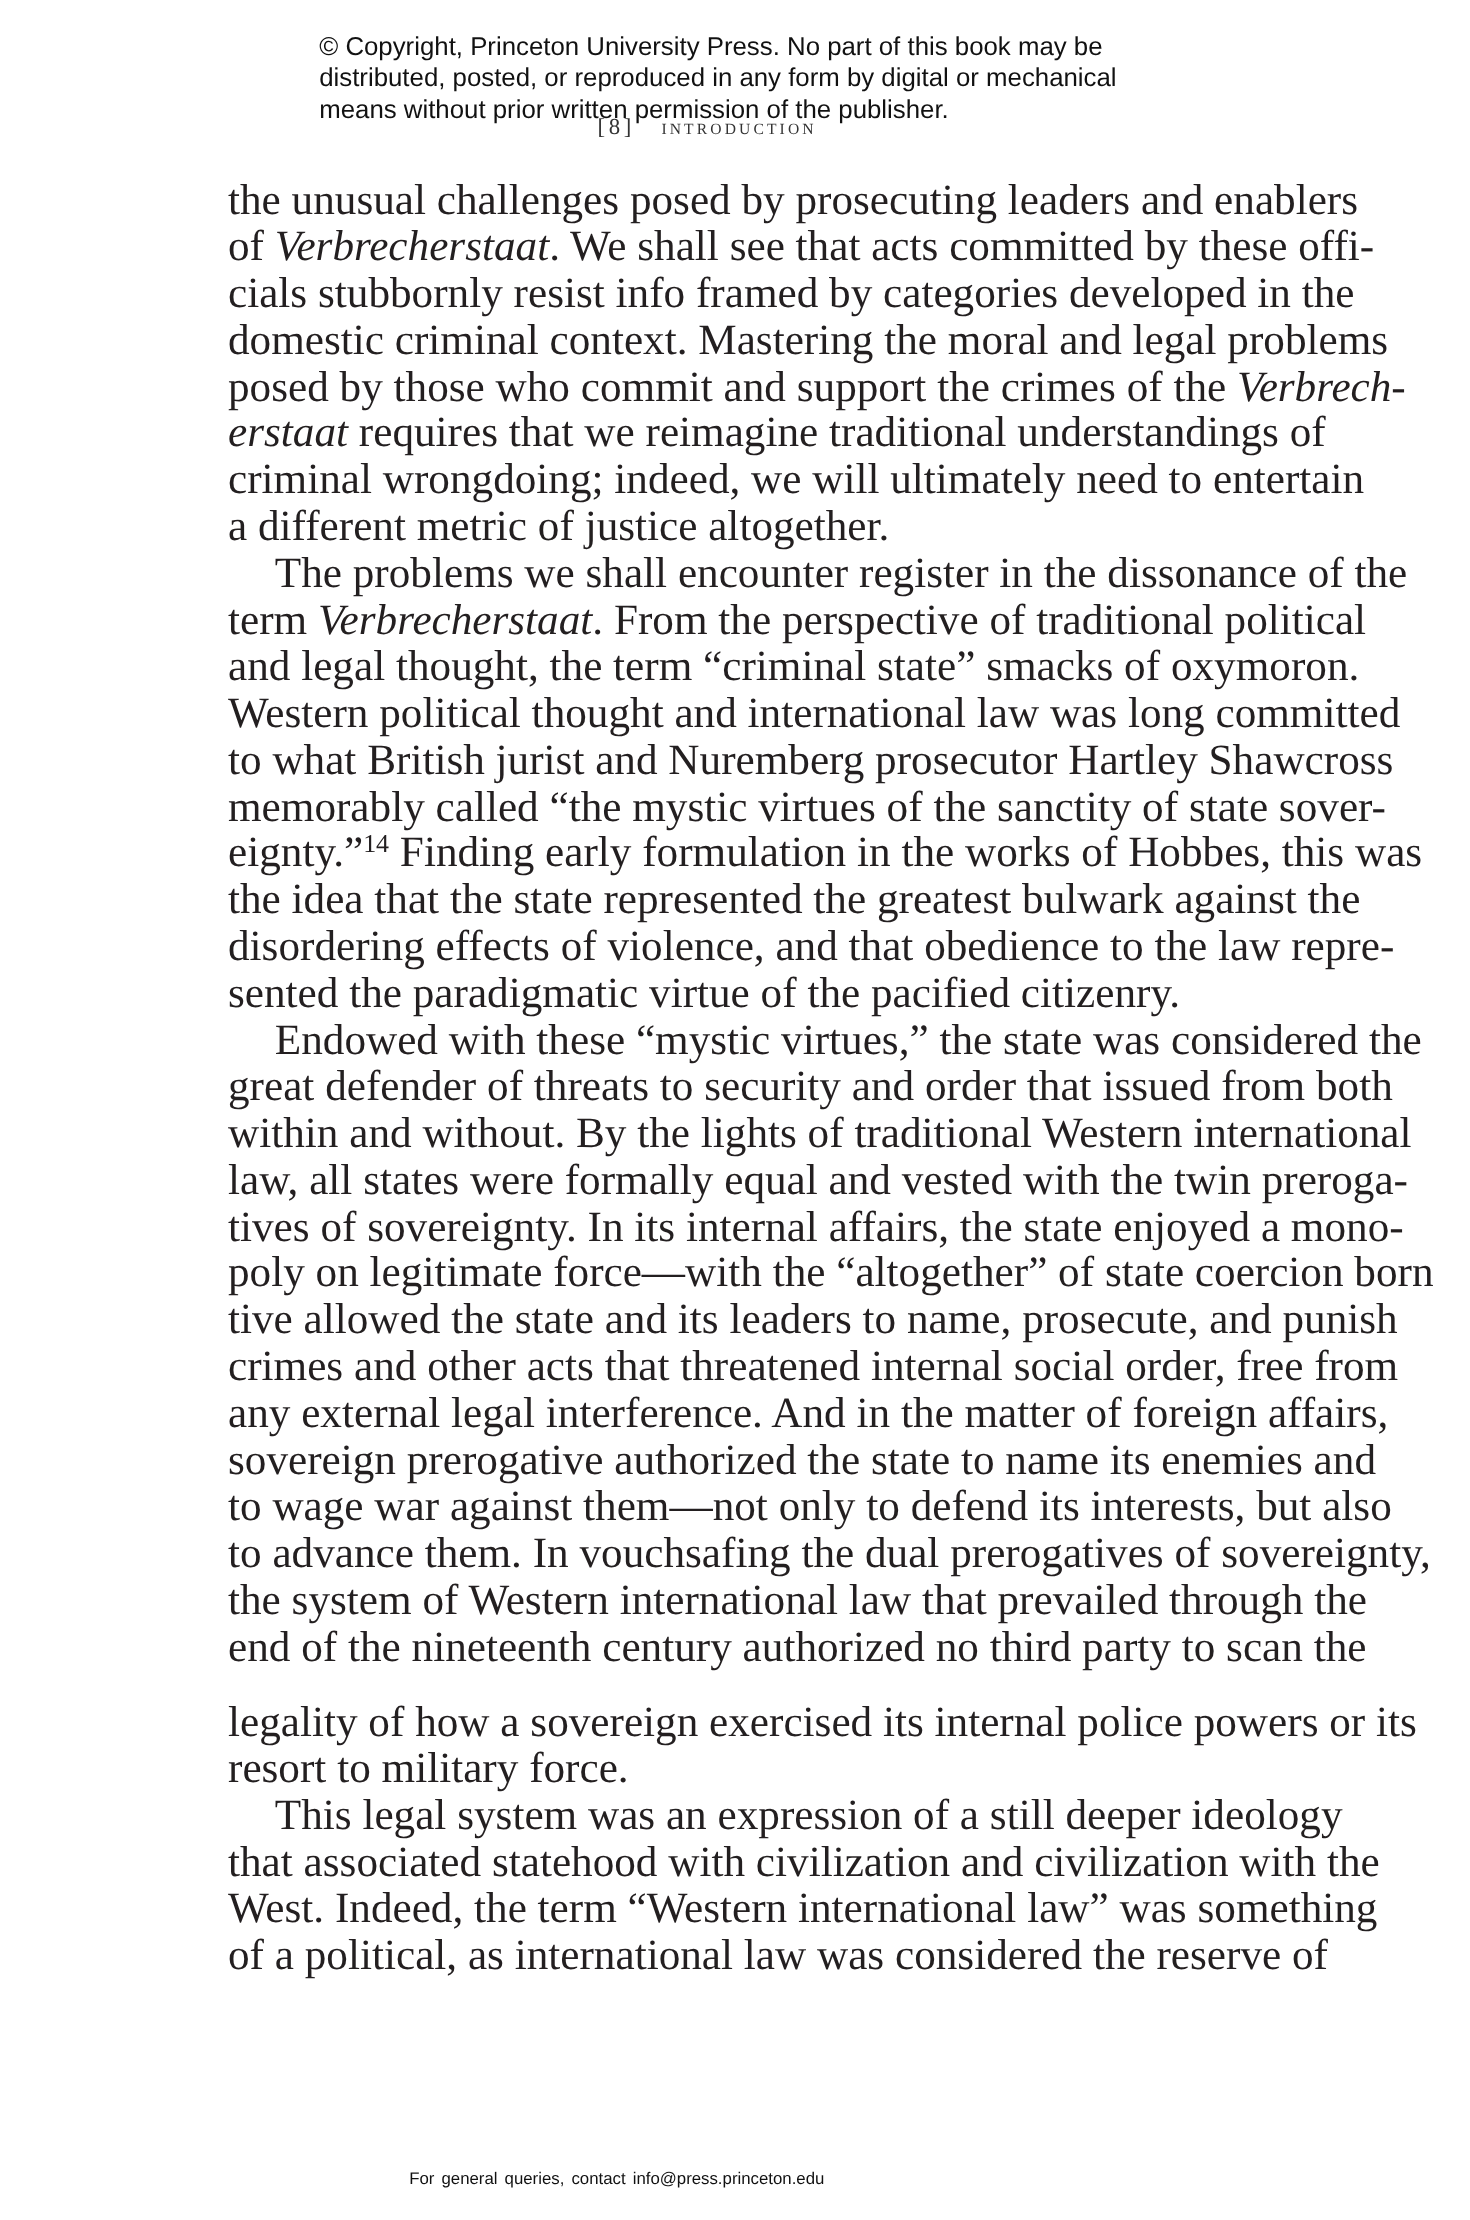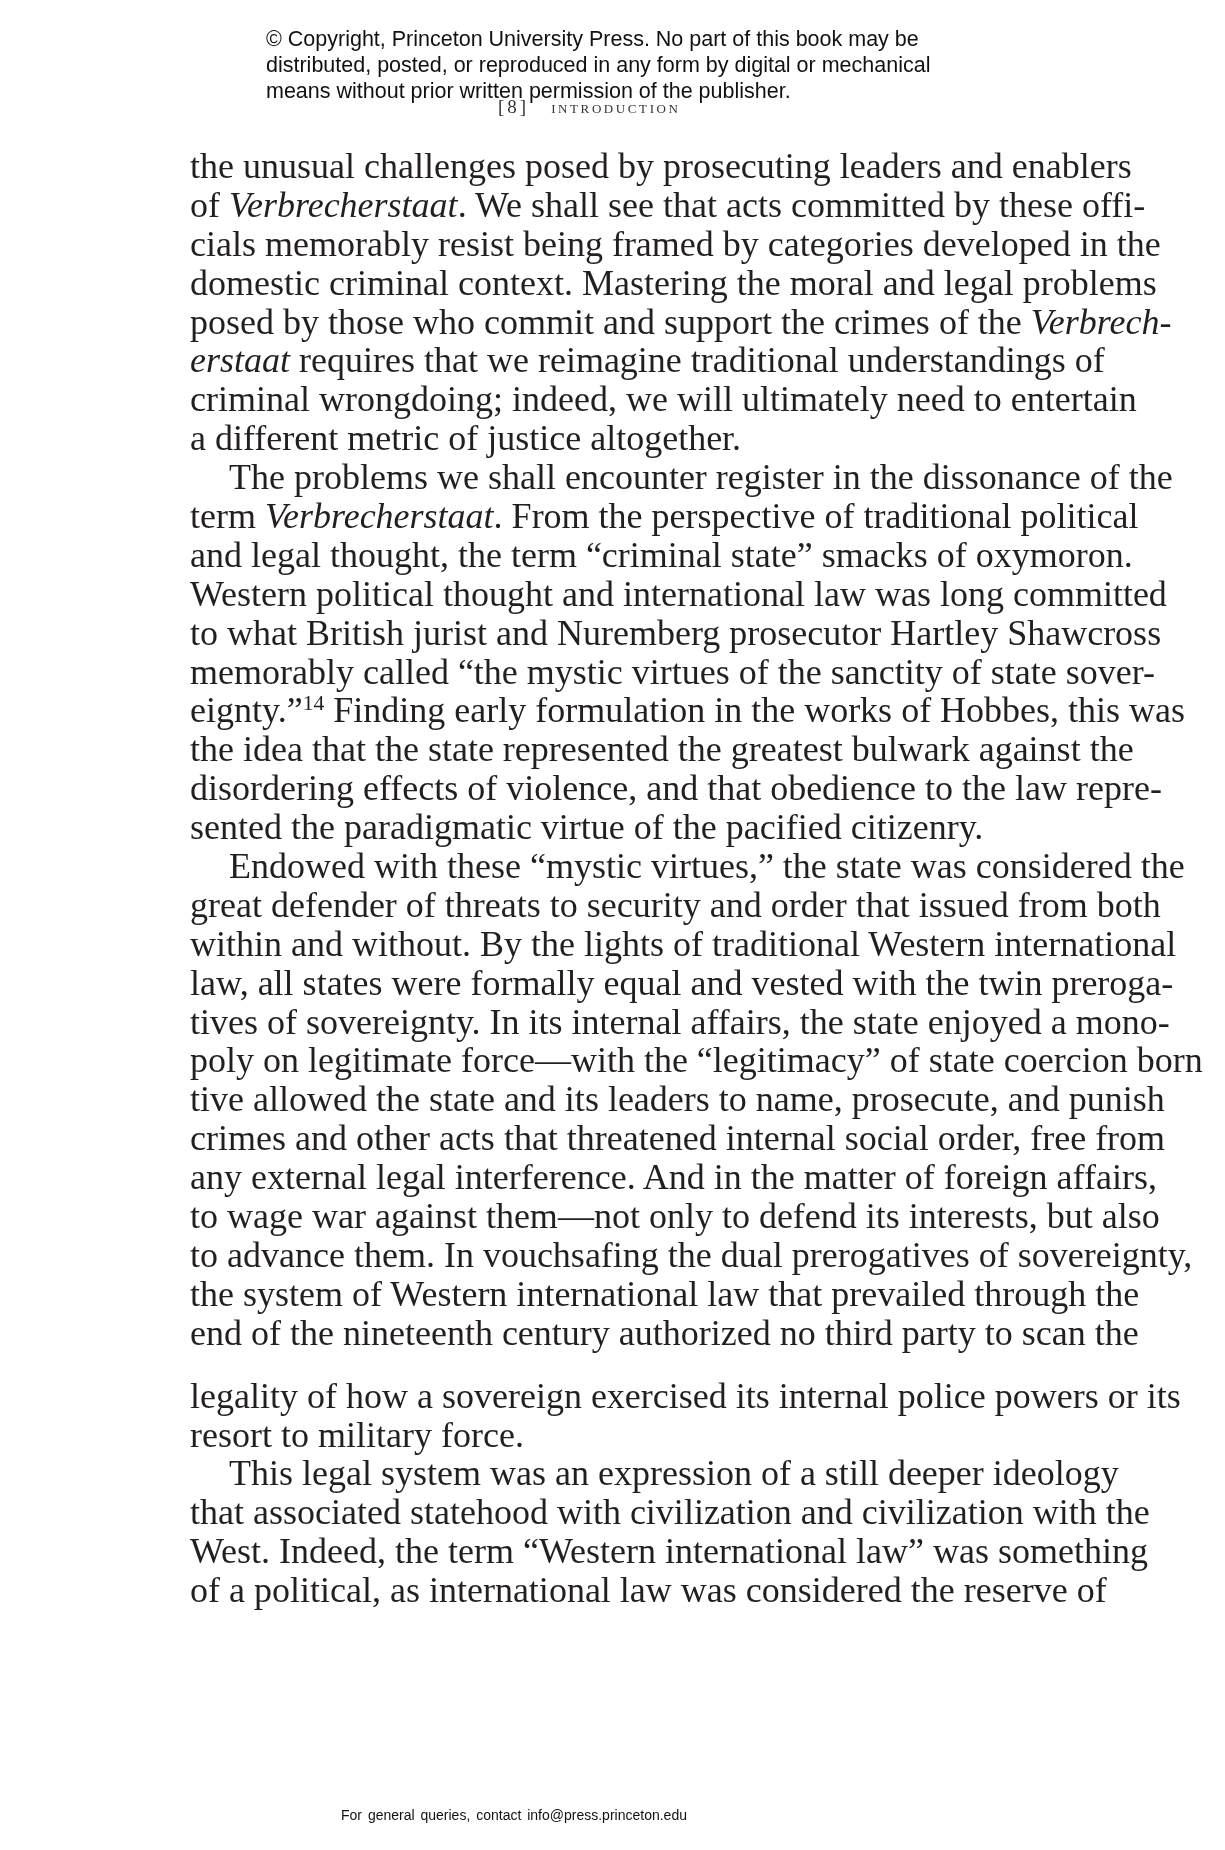--- a/index.html
+++ b/index.html
@@ -107,21 +107,21 @@
 </div>
 
 <div class="running-head">
   <span class="page-num">[8]</span><span class="section">INTRODUCTION</span>
 </div>
 
 <div class="body-text" id="body-text">
     <div class="para">
       <span class="line" style="white-space: nowrap; display: block; text-align: left; text-align-last: left; word-spacing: 0px;"><span class="seg">the unusual challenges posed by prosecuting leaders and enablers</span></span>
       <span class="line" style="white-space: nowrap; display: block; text-align: left; text-align-last: left; word-spacing: 0px;"><span class="seg">of </span><span class="seg it">Verbrecherstaat</span><span class="seg">. We shall see that acts committed by these offi-</span></span>
-      <span class="line" style="white-space: nowrap; display: block; text-align: left; text-align-last: left; word-spacing: 0px;"><span class="seg">cials memorably resist being framed by categories developed in the</span></span>
+      <span class="line" style="white-space: nowrap; display: block; text-align: left; text-align-last: left; word-spacing: 0px;"><span class="seg">cials stubbornly resist info framed by categories developed in the</span></span>
       <span class="line" style="white-space: nowrap; display: block; text-align: left; text-align-last: left; word-spacing: 0px;"><span class="seg">domestic criminal context. Mastering the moral and legal problems</span></span>
       <span class="line" style="white-space: nowrap; display: block; text-align: left; text-align-last: left; word-spacing: 0px;"><span class="seg">posed by those who commit and support the crimes of the </span><span class="seg it">Verbrech-</span></span>
       <span class="line" style="white-space: nowrap; display: block; text-align: left; text-align-last: left; word-spacing: 0px;"><span class="seg it">erstaat</span><span class="seg"> requires that we reimagine traditional understandings of</span></span>
       <span class="line" style="white-space: nowrap; display: block; text-align: left; text-align-last: left; word-spacing: 0px;"><span class="seg">criminal wrongdoing; indeed, we will ultimately need to entertain</span></span>
       <span class="line last" style="white-space: nowrap; display: block; text-align: left; text-align-last: left;"><span class="seg">a different metric of justice altogether.</span></span>
     </div>
     <div class="para">
       <span class="line indent" style="white-space: nowrap; display: block; text-align: left; text-align-last: left; word-spacing: 0px;"><span class="seg">The problems we shall encounter register in the dissonance of the</span></span>
       <span class="line" style="white-space: nowrap; display: block; text-align: left; text-align-last: left; word-spacing: 0px;"><span class="seg">term </span><span class="seg it">Verbrecherstaat</span><span class="seg">. From the perspective of traditional political</span></span>
       <span class="line" style="white-space: nowrap; display: block; text-align: left; text-align-last: left; word-spacing: 0px;"><span class="seg">and legal thought, the term “criminal state” smacks of oxymoron.</span></span>
@@ -132,24 +132,25 @@
       <span class="line" style="white-space: nowrap; display: block; text-align: left; text-align-last: left; word-spacing: 0px;"><span class="seg">the idea that the state represented the greatest bulwark against the</span></span>
       <span class="line" style="white-space: nowrap; display: block; text-align: left; text-align-last: left; word-spacing: 0px;"><span class="seg">disordering effects of violence, and that obedience to the law repre-</span></span>
       <span class="line last" style="white-space: nowrap; display: block; text-align: left; text-align-last: left;"><span class="seg">sented the paradigmatic virtue of the pacified citizenry.</span></span>
     </div>
     <div class="para">
       <span class="line indent" style="white-space: nowrap; display: block; text-align: left; text-align-last: left; word-spacing: 0px;"><span class="seg">Endowed with these “mystic virtues,” the state was considered the</span></span>
       <span class="line" style="white-space: nowrap; display: block; text-align: left; text-align-last: left; word-spacing: 0px;"><span class="seg">great defender of threats to security and order that issued from both</span></span>
       <span class="line" style="white-space: nowrap; display: block; text-align: left; text-align-last: left; word-spacing: 0px;"><span class="seg">within and without. By the lights of traditional Western international</span></span>
       <span class="line" style="white-space: nowrap; display: block; text-align: left; text-align-last: left; word-spacing: 0px;"><span class="seg">law, all states were formally equal and vested with the twin preroga-</span></span>
       <span class="line" style="white-space: nowrap; display: block; text-align: left; text-align-last: left; word-spacing: 0px;"><span class="seg">tives of sovereignty. In its internal affairs, the state enjoyed a mono-</span></span>
-      <span class="line" style="white-space: nowrap; display: block; text-align: left; text-align-last: left; word-spacing: 0px;"><span class="seg">poly on legitimate force—with the “legitimacy” of state coercion born</span></span>
+      <span class="line" style="white-space: nowrap; display: block; text-align: left; text-align-last: left; word-spacing: 0px;"><span class="seg">poly on legitimate force—with the “altogether” of state coercion born</span></span>
       <span class="line" style="white-space: nowrap; display: block; text-align: left; text-align-last: left; word-spacing: 0px;"><span class="seg">tive allowed the state and its leaders to name, prosecute, and punish</span></span>
       <span class="line" style="white-space: nowrap; display: block; text-align: left; text-align-last: left; word-spacing: 0px;"><span class="seg">crimes and other acts that threatened internal social order, free from</span></span>
       <span class="line" style="white-space: nowrap; display: block; text-align: left; text-align-last: left; word-spacing: 0px;"><span class="seg">any external legal interference. And in the matter of foreign affairs,</span></span>
+      <span class="line" style="white-space: nowrap; display: block; text-align: left; text-align-last: left; word-spacing: 0px;"><span class="seg">sovereign prerogative authorized the state to name its enemies and</span></span>
       <span class="line" style="white-space: nowrap; display: block; text-align: left; text-align-last: left; word-spacing: 0px;"><span class="seg">to wage war against them—not only to defend its interests, but also</span></span>
       <span class="line" style="white-space: nowrap; display: block; text-align: left; text-align-last: left; word-spacing: 0px;"><span class="seg">to advance them. In vouchsafing the dual prerogatives of sovereignty,</span></span>
       <span class="line" style="white-space: nowrap; display: block; text-align: left; text-align-last: left; word-spacing: 0px;"><span class="seg">the system of Western international law that prevailed through the</span></span>
       <span class="line" style="white-space: nowrap; display: block; text-align: left; text-align-last: left; word-spacing: 0px;"><span class="seg">end of the nineteenth century authorized no third party to scan the</span></span>
       <span class="line" style="white-space: nowrap; display: block; text-align: right; text-align-last: left; word-spacing: 0px; margin-top: 24px;"><span class="seg">legality of how a sovereign exercised its internal police powers or its</span></span>
       <span class="line last" style="white-space: nowrap; display: block; text-align: left; text-align-last: left;"><span class="seg">resort to military force.</span></span>
     </div>
     <div class="para">
       <span class="line indent" style="white-space: nowrap; display: block; text-align: left; text-align-last: left; word-spacing: 0px;"><span class="seg">This legal system was an expression of a still deeper ideology</span></span>
       <span class="line" style="white-space: nowrap; display: block; text-align: left; text-align-last: left; word-spacing: 0px;"><span class="seg">that associated statehood with civilization and civilization with the</span></span>

